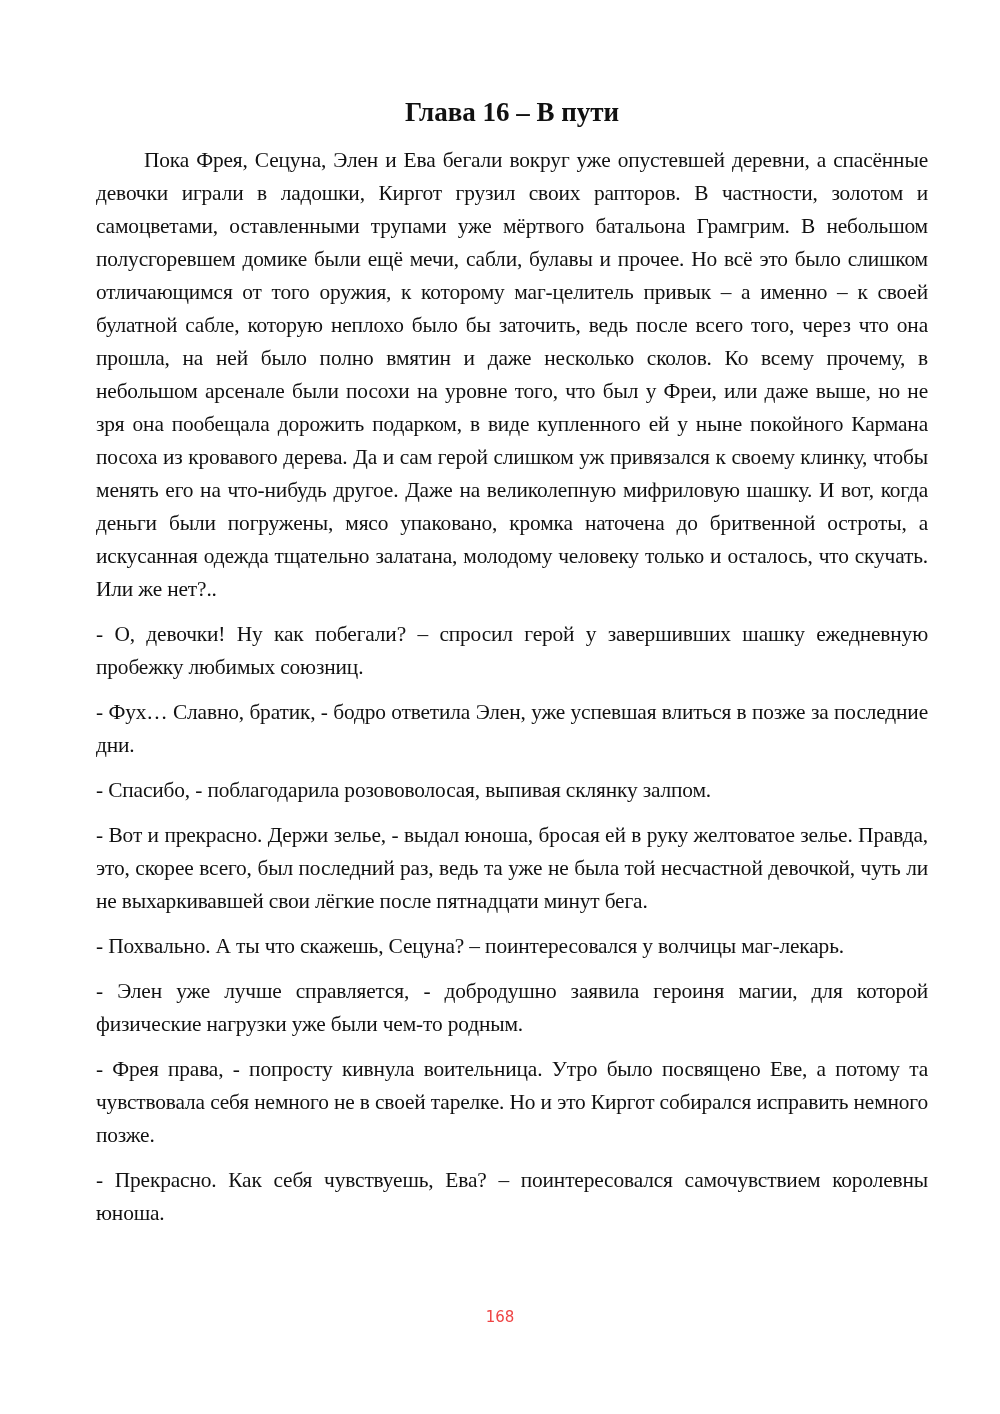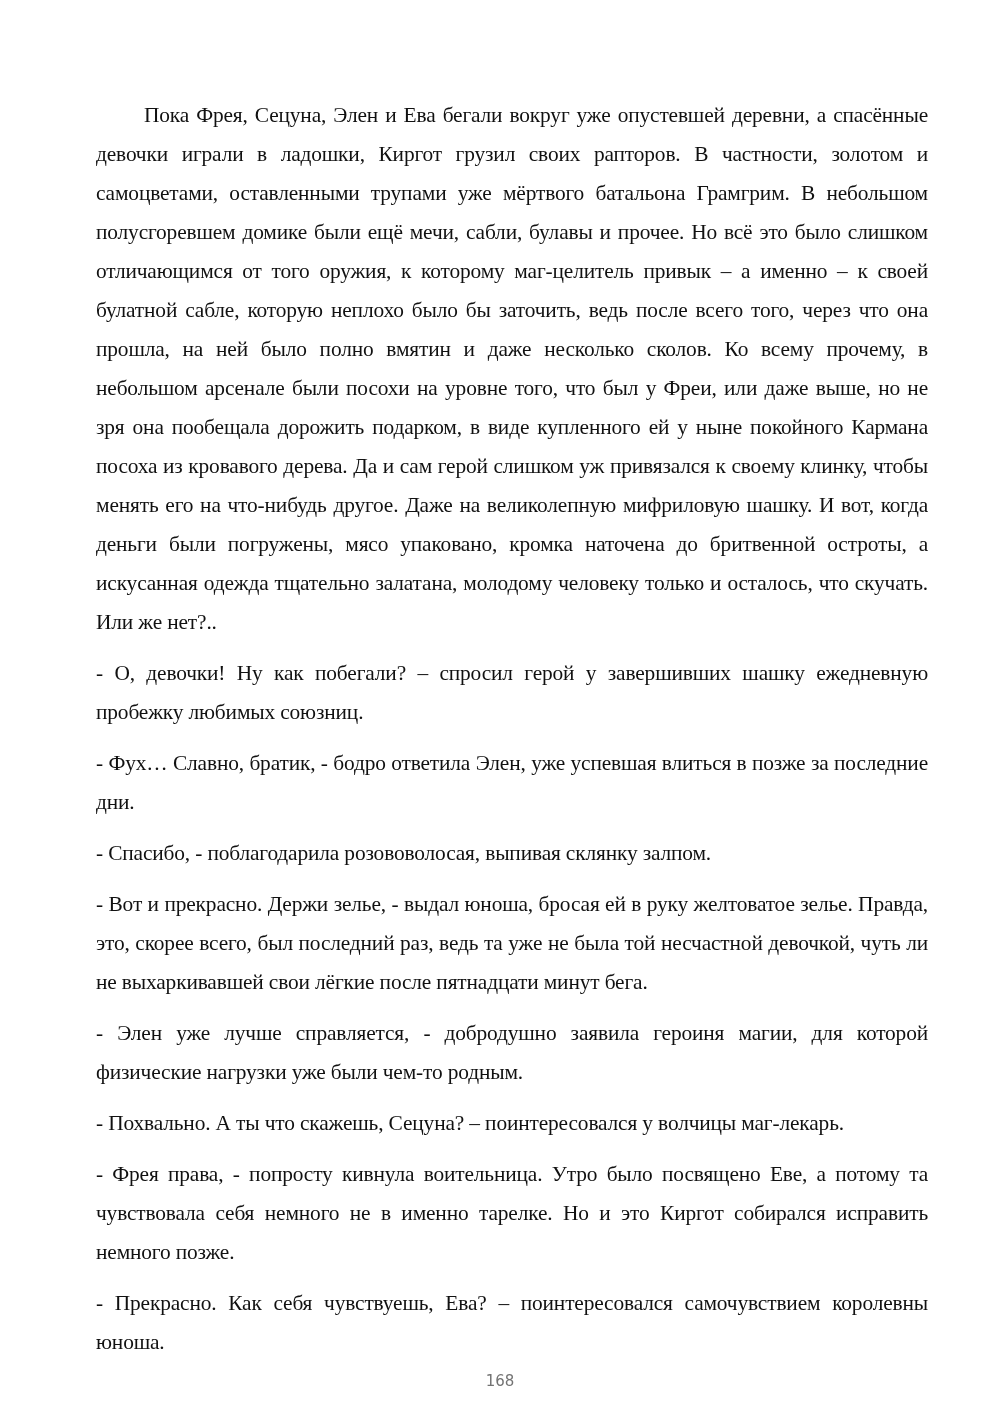--- a/index.html
+++ b/index.html
@@ -25,48 +25,49 @@
       font-weight: bold;
       font-size: 27px;
       text-align: center;
       margin: 0 0 16px 0;
       line-height: 32px;
       letter-spacing: 0px;
     }
     .para {
       font-family: "Liberation Serif", serif;
       font-size: 21.4px;
-      line-height: 39px;
+      line-height: 33px;
       text-align: justify;
       margin: 0 0 12px 0;
       letter-spacing: -0.15px;
     }
     .para.indent {
       text-indent: 48px;
     }
     .page-number {
       position: absolute;
       left: 0;
       width: 1000px;
-      top: 1372px;
+      top: 1308px;
       text-align: center;
       font-family: "DejaVu Sans", sans-serif;
       font-size: 15px;
-      color: #737373;
+      color: #ef4444;
     }
   </style>
 </head>
 <body>
 
 <div class="page">
+  <h1 class="chapter-title">Глава 16 – В пути</h1>
 
   <p class="para indent">Пока Фрея, Сецуна, Элен и Ева бегали вокруг уже опустевшей деревни, а спасённые девочки играли в ладошки, Киргот грузил своих рапторов. В частности, золотом и самоцветами, оставленными трупами уже мёртвого батальона Грамгрим. В небольшом полусгоревшем домике были ещё мечи, сабли, булавы и прочее. Но всё это было слишком отличающимся от того оружия, к которому маг-целитель привык – а именно – к своей булатной сабле, которую неплохо было бы заточить, ведь после всего того, через что она прошла, на ней было полно вмятин и даже несколько сколов. Ко всему прочему, в небольшом арсенале были посохи на уровне того, что был у Фреи, или даже выше, но не зря она пообещала дорожить подарком, в виде купленного ей у ныне покойного Кармана посоха из кровавого дерева. Да и сам герой слишком уж привязался к своему клинку, чтобы менять его на что-нибудь другое. Даже на великолепную мифриловую шашку. И вот, когда деньги были погружены, мясо упаковано, кромка наточена до бритвенной остроты, а искусанная одежда тщательно залатана, молодому человеку только и осталось, что скучать. Или же нет?..</p>
   <p class="para">- О, девочки! Ну как побегали? – спросил герой у завершивших шашку ежедневную пробежку любимых союзниц.</p>
   <p class="para">- Фух… Славно, братик, - бодро ответила Элен, уже успевшая влиться в позже за последние дни.</p>
   <p class="para">- Спасибо, - поблагодарила розововолосая, выпивая склянку залпом.</p>
   <p class="para">- Вот и прекрасно. Держи зелье, - выдал юноша, бросая ей в руку желтоватое зелье. Правда, это, скорее всего, был последний раз, ведь та уже не была той несчастной девочкой, чуть ли не выхаркивавшей свои лёгкие после пятнадцати минут бега.</p>
+  <p class="para">- Похвально. А ты что скажешь, Сецуна? – поинтересовался у волчицы маг-лекарь.</p>
   <p class="para">- Элен уже лучше справляется, - добродушно заявила героиня магии, для которой физические нагрузки уже были чем-то родным.</p>
-  <p class="para">- Похвально. А ты что скажешь, Сецуна? – поинтересовался у волчицы маг-лекарь.</p>
-  <p class="para">- Фрея права, - попросту кивнула воительница. Утро было посвящено Еве, а потому та чувствовала себя немного не в именно тарелке. Но и это Киргот собирался исправить немного позже.</p>
+  <p class="para">- Фрея права, - попросту кивнула воительница. Утро было посвящено Еве, а потому та чувствовала себя немного не в своей тарелке. Но и это Киргот собирался исправить немного позже.</p>
   <p class="para">- Прекрасно. Как себя чувствуешь, Ева? – поинтересовался самочувствием королевны юноша.</p>
 </div>
 
 <div class="page-number">168</div>
 
 </body></html>

